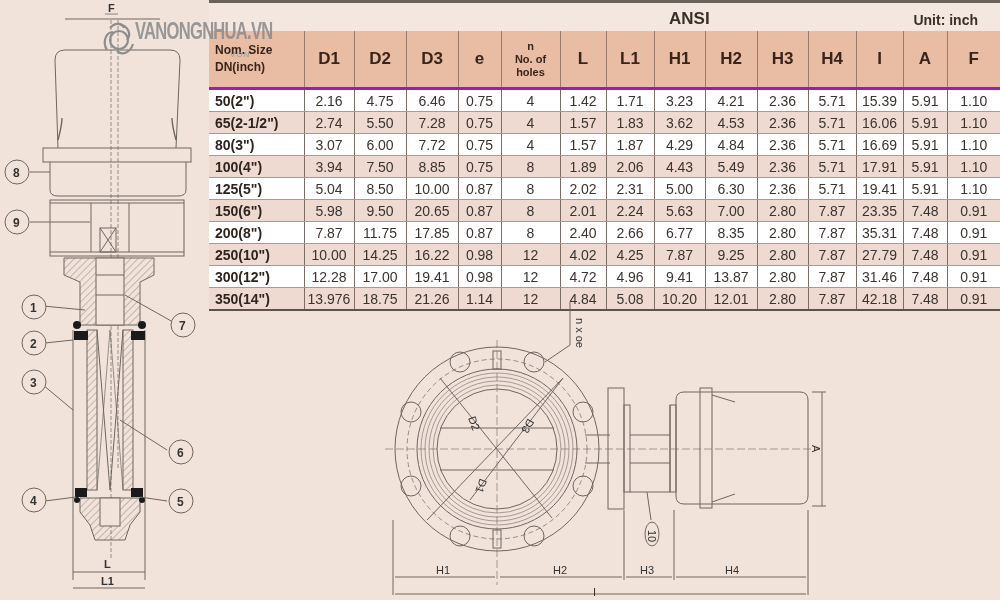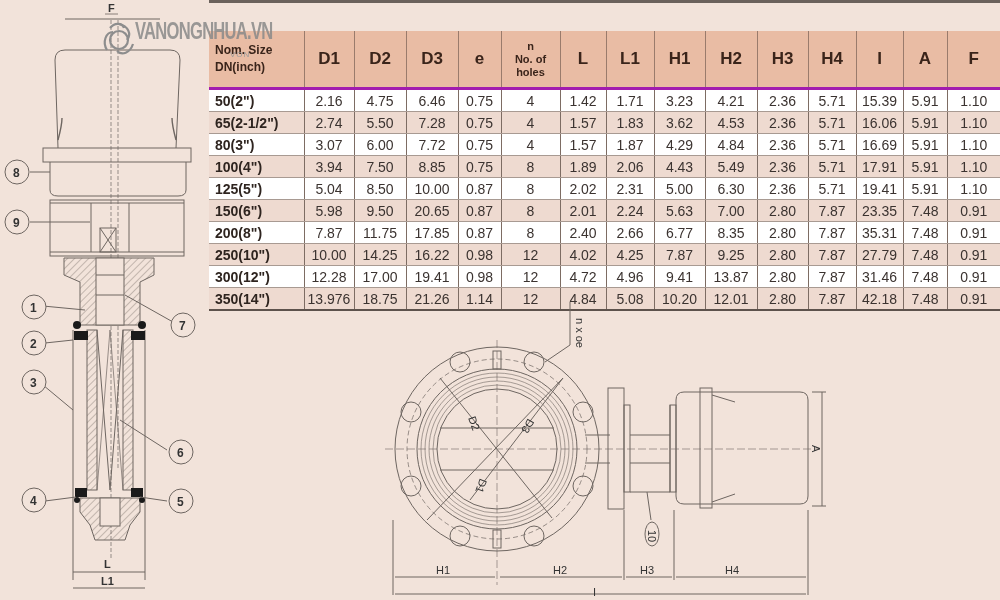--- a/index.html
+++ b/index.html
@@ -153,20 +153,24 @@
   <text class="bubble-txt" x="30" y="348">2</text>
   <text class="bubble-txt" x="30" y="387">3</text>
   <text class="bubble-txt" x="30" y="505">4</text>
   <text class="bubble-txt" x="177" y="506">5</text>
   <text class="bubble-txt" x="177" y="457">6</text>
   <text class="bubble-txt" x="179" y="330">7</text>
 </svg>
 
 <div class="spec">
   <div class="top-rule"></div>
+  <div class="spec-title-row">
+    <span class="std-label">ANSI</span>
+    <span class="unit-label">Unit: inch</span>
+  </div>
   <table class="spec-table">
     <colgroup>
       <col style="width:95px">
         <col style="width:50px">
         <col style="width:52px">
         <col style="width:52px">
         <col style="width:43px">
         <col style="width:59px">
         <col style="width:46px">
         <col style="width:48px">

